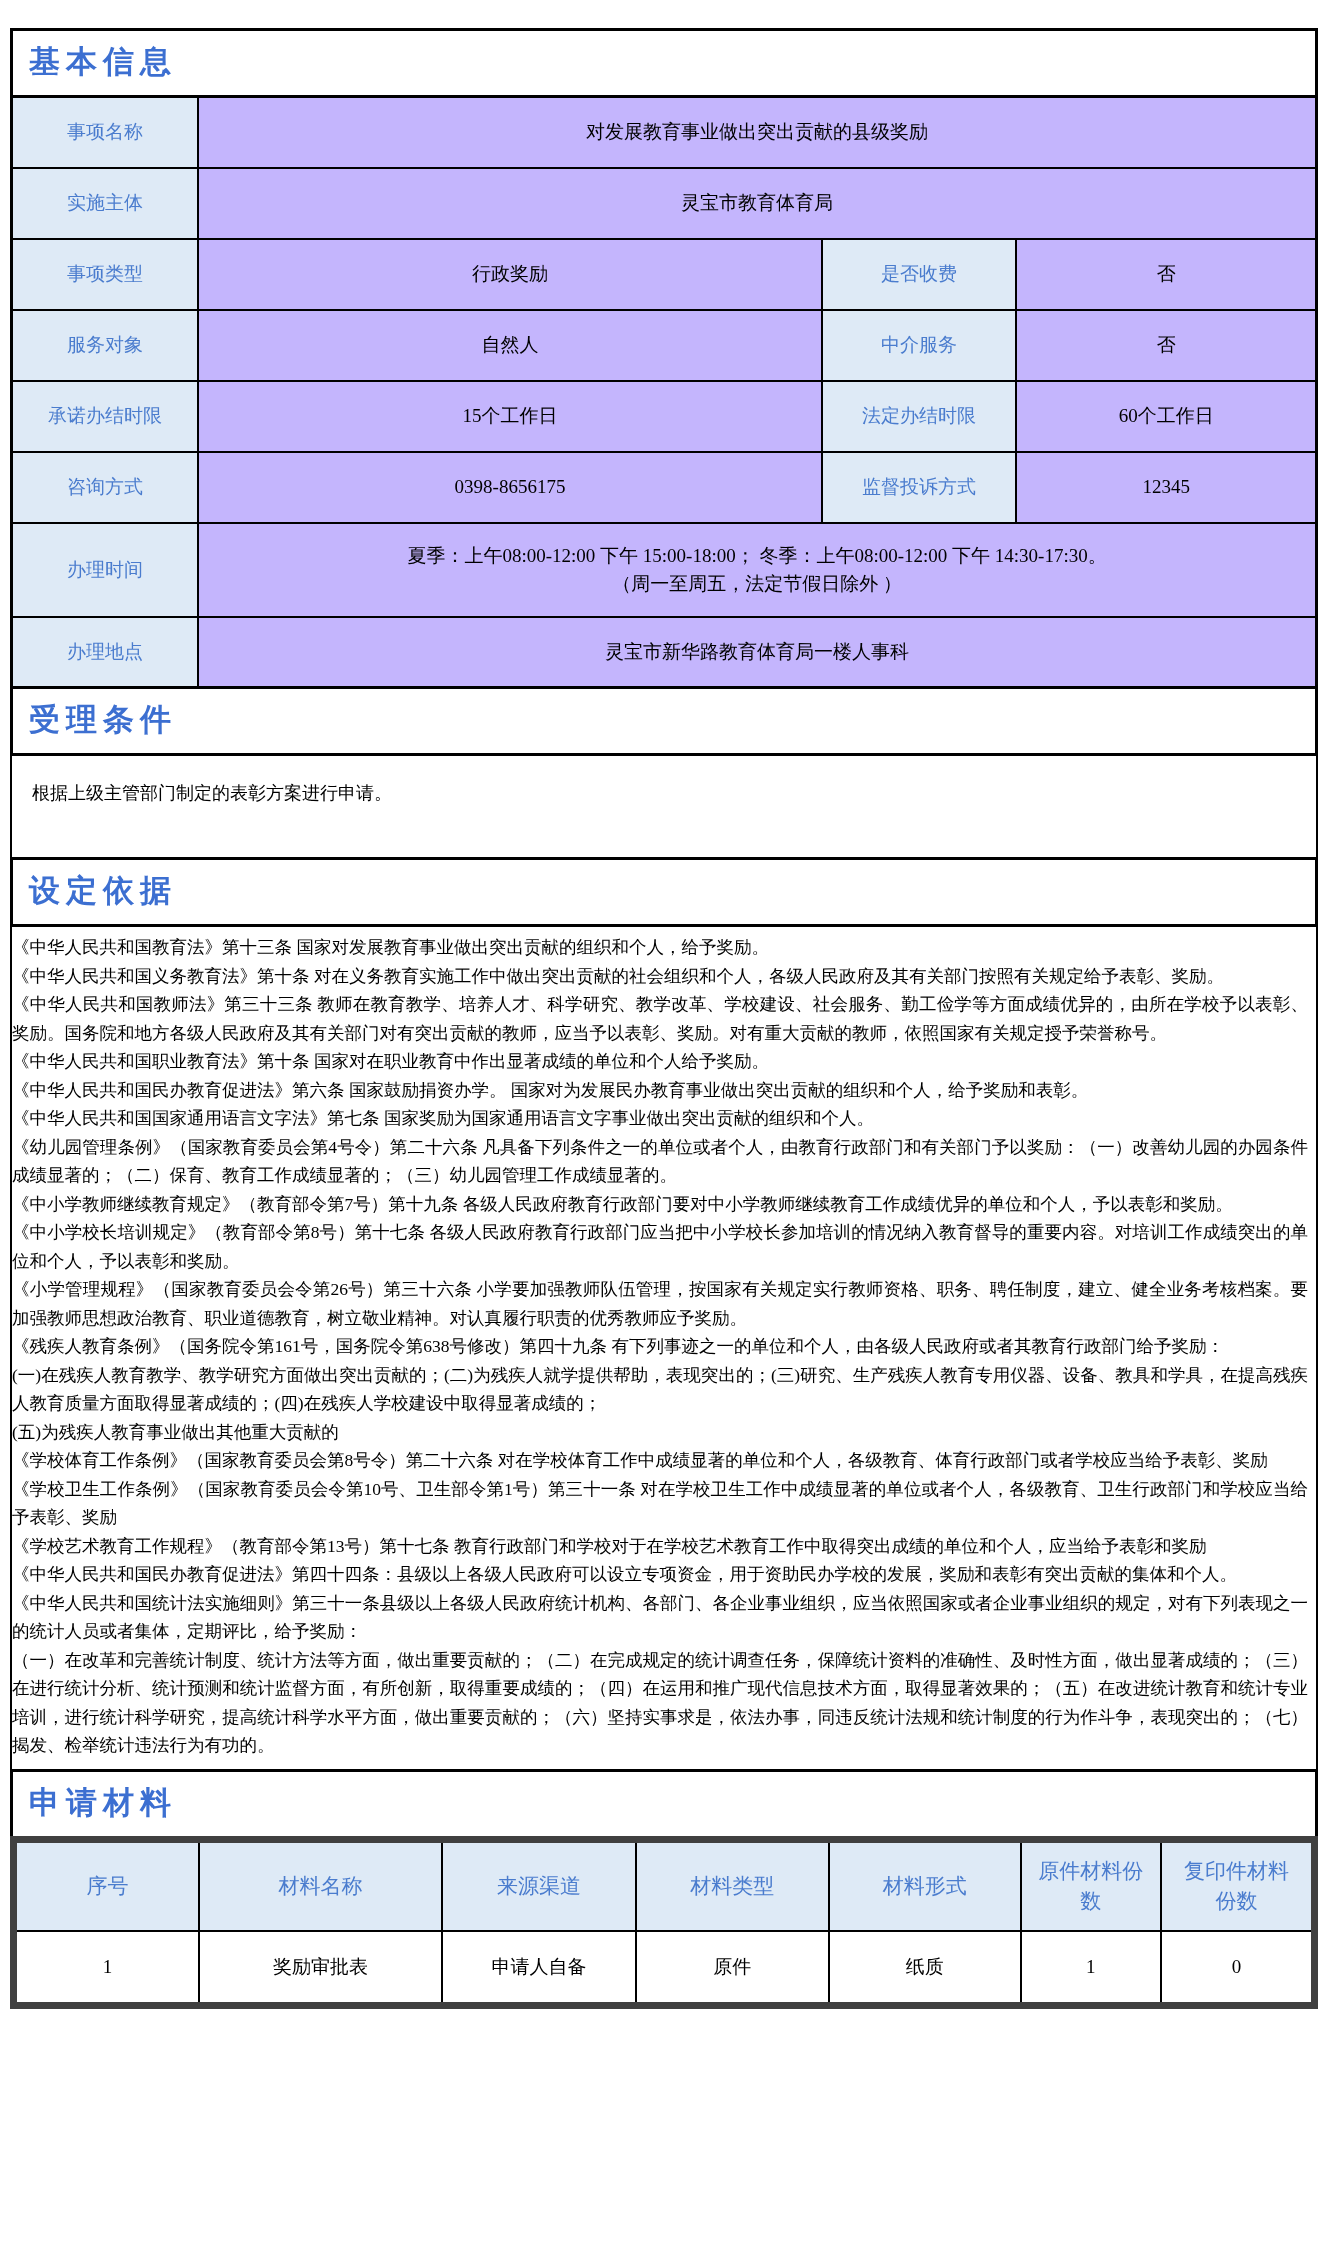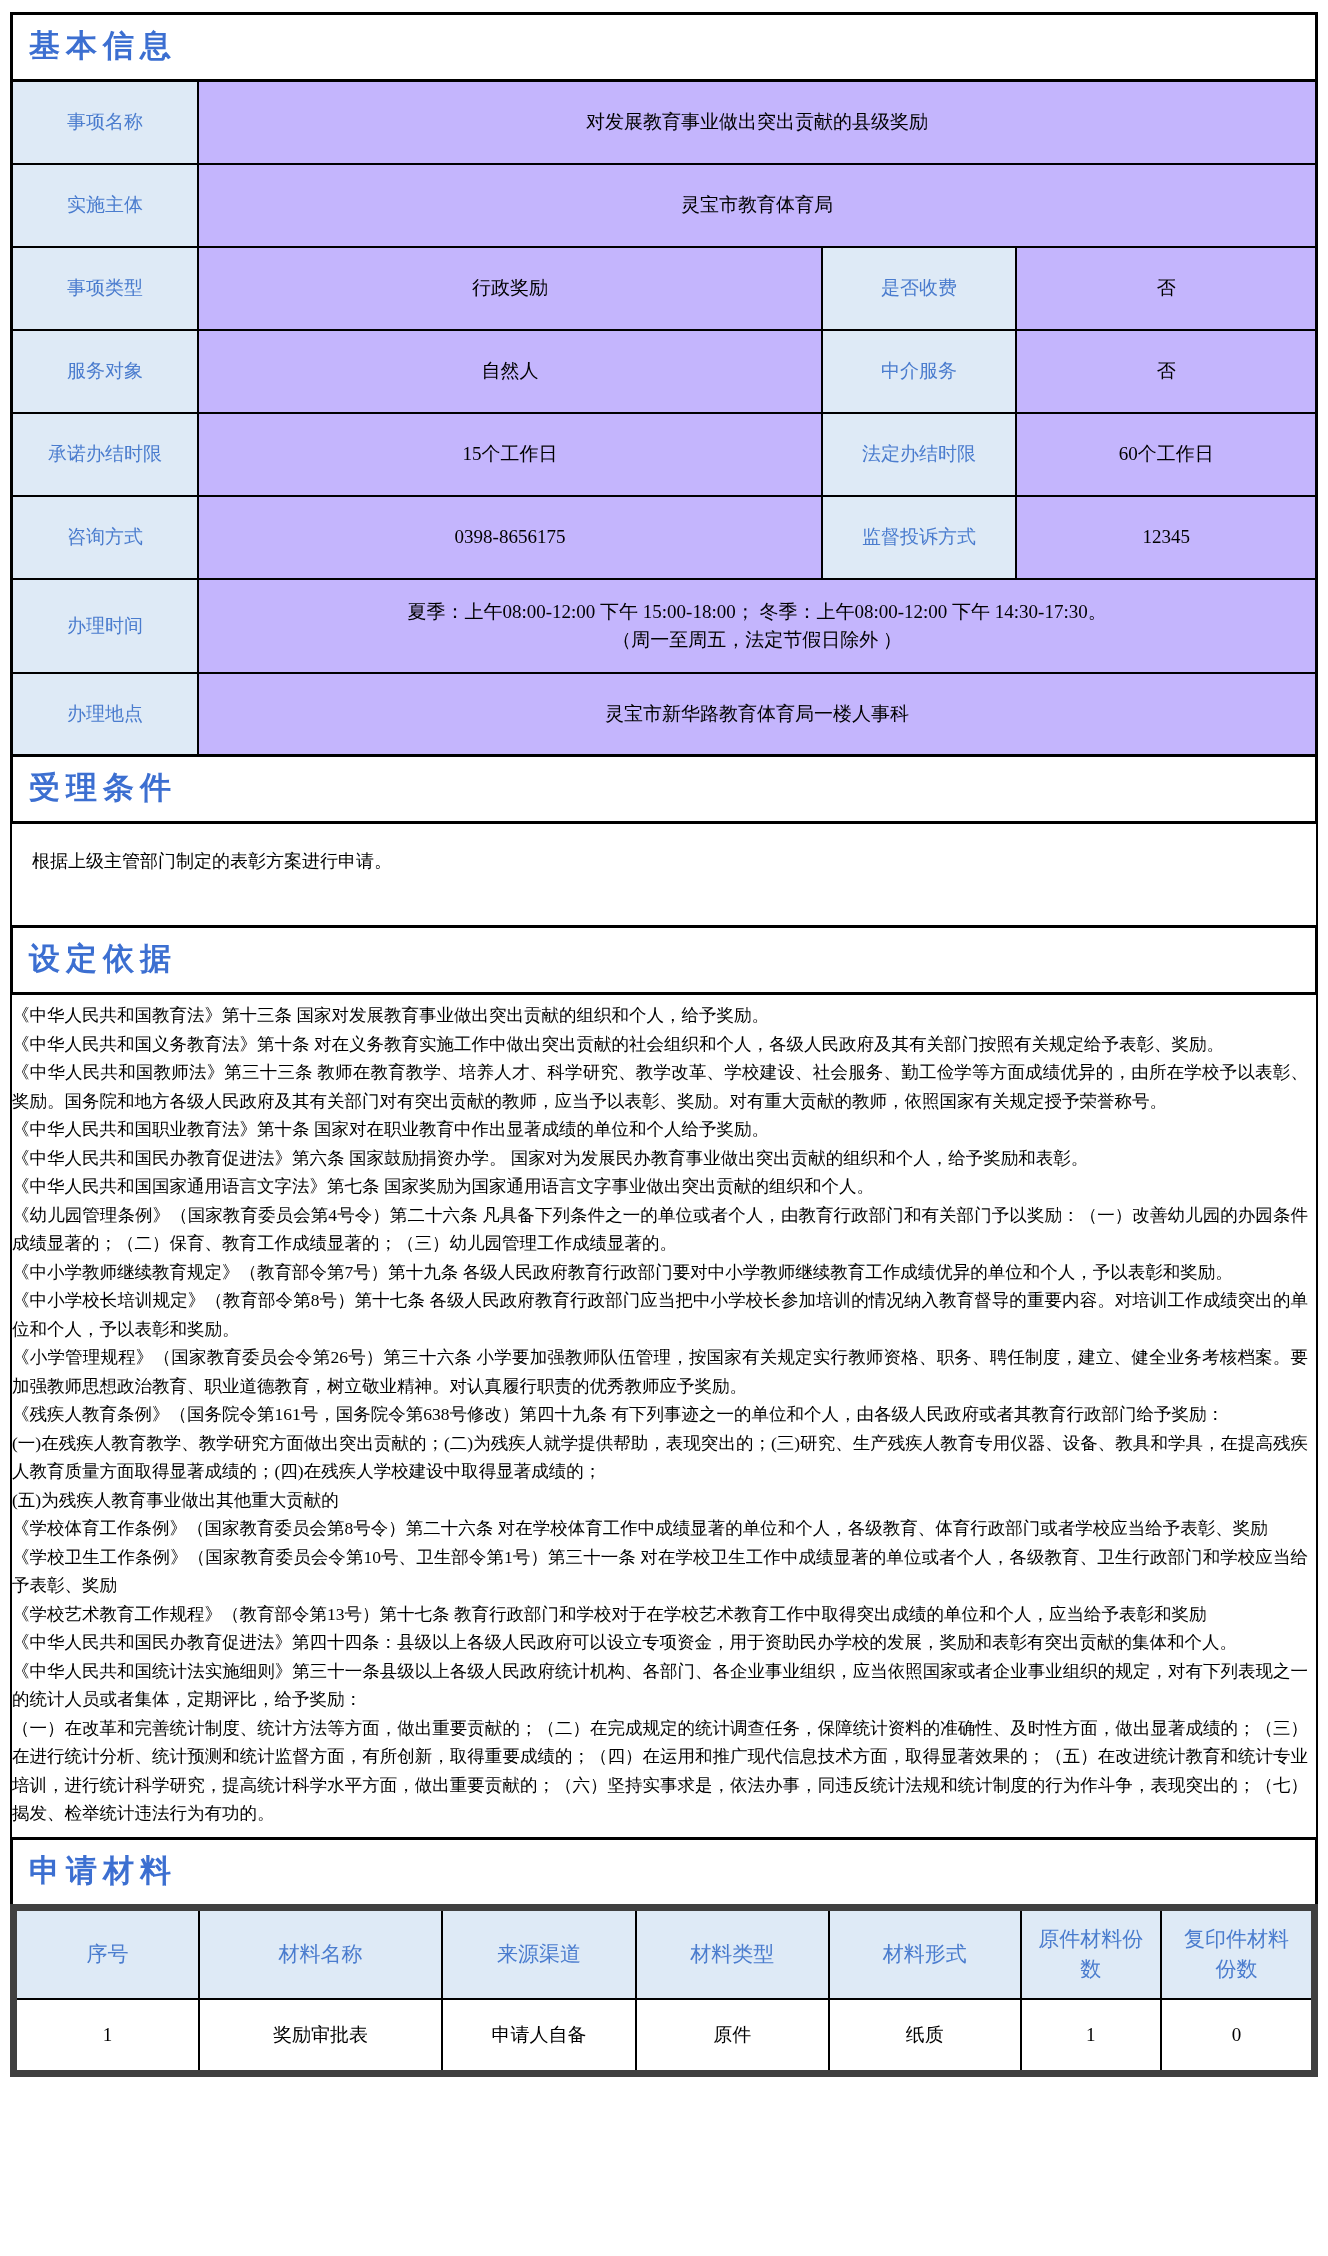--- a/index.html
+++ b/index.html
@@ -11,35 +11,35 @@
   }
   .page { padding: 12px 10px 10px 10px; }
 
   
   .section-header {
     border: 3px solid #000;
     padding: 10px 16px 12px 16px;
     margin-top: -3px;
     background: #fff;
   }
-  .section-header:first-child { margin-top: 0; }
+  .section-header:first-child { margin-top: 16px; }
   .section-title {
     font-family: "Liberation Sans", "DejaVu Sans", sans-serif;
     font-weight: bold;
     font-size: 31px;
     letter-spacing: 6px;
     color: #3c6fd1;
   }
 
   
   table { border-collapse: collapse; width: 100%; table-layout: fixed; }
   .info-table { margin-top: -3px; border: 3px solid #000; }
   .info-table td {
     border: 2px solid #000;
-    height: 83px;
+    height: 71px;
     text-align: center;
     vertical-align: middle;
     font-size: 19px;
     padding: 4px 6px;
   }
   td.lbl {
     background: #deeaf6;
     color: #4a7cce;
   }
   td.val { background: #c4b5fd; color: #000; }

